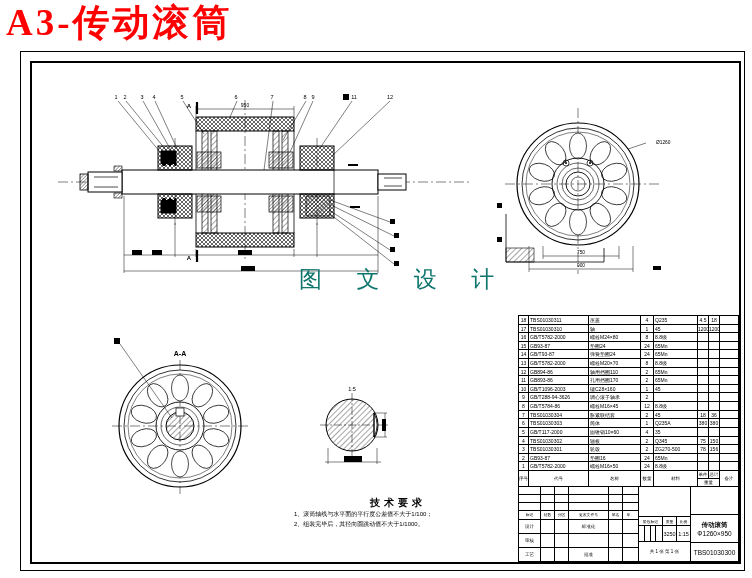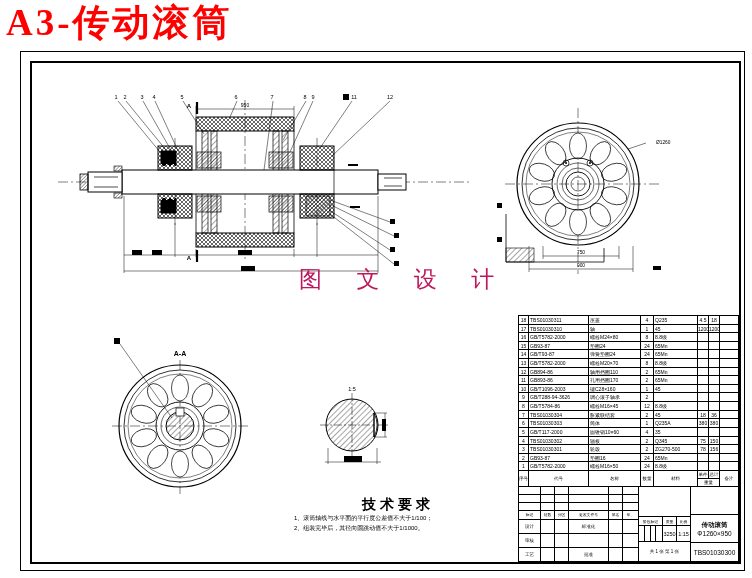--- a/index.html
+++ b/index.html
@@ -1,22 +1,22 @@
 <!DOCTYPE html>
 <html><head>
 <meta charset="utf-8">
 <style>
   html,body{margin:0;padding:0;background:#fff;}
   body{width:752px;height:578px;position:relative;font-family:"Liberation Sans",sans-serif;overflow:hidden;}
   .abs{position:absolute;}
   #page-title{left:6px;top:-2px;font-size:37px;font-weight:bold;color:#f00;font-family:"Liberation Serif",serif;letter-spacing:3px;z-index:3;}
   #drawing-svg{left:0;top:0;z-index:1;}
-  #watermark{left:299px;top:264px;font-size:23px;color:#be185d;letter-spacing:14px;white-space:nowrap;z-index:2;}
+  #watermark{left:299px;top:264px;font-size:23px;color:#0f766e;letter-spacing:14px;white-space:nowrap;z-index:2;}
   #techreq{left:274px;top:496px;width:248px;z-index:2;}
-  .tr-title{text-align:center;font-size:14px;font-weight:bold;letter-spacing:4px;}
+  .tr-title{text-align:center;font-size:10px;font-weight:bold;letter-spacing:4px;}
   .tr-item{font-size:6px;line-height:1.6;margin-left:20px;white-space:nowrap;}
   
   #bom{left:518px;top:315px;width:222px;height:248px;background:#fff;border:1px solid #000;box-sizing:border-box;z-index:2;}
   #bom-rows{position:absolute;left:0;top:0;width:220px;height:155px;display:grid;
     grid-template-columns:10px 60px 52px 13px 44px 11px 11px 19px;grid-auto-rows:8.61px;}
   .bom-cell{border-right:1px solid #000;border-bottom:1px solid #000;box-sizing:border-box;
     font-size:5px;line-height:8px;overflow:hidden;white-space:nowrap;padding-left:1px;color:#000;}
   .c-no,.c-qty,.c-unit,.c-total{text-align:center;padding-left:0;}
   #bom-header{position:absolute;left:0;top:155px;width:220px;height:16px;}
   .hc{position:absolute;border-right:1px solid #000;border-bottom:1px solid #000;box-sizing:border-box;

